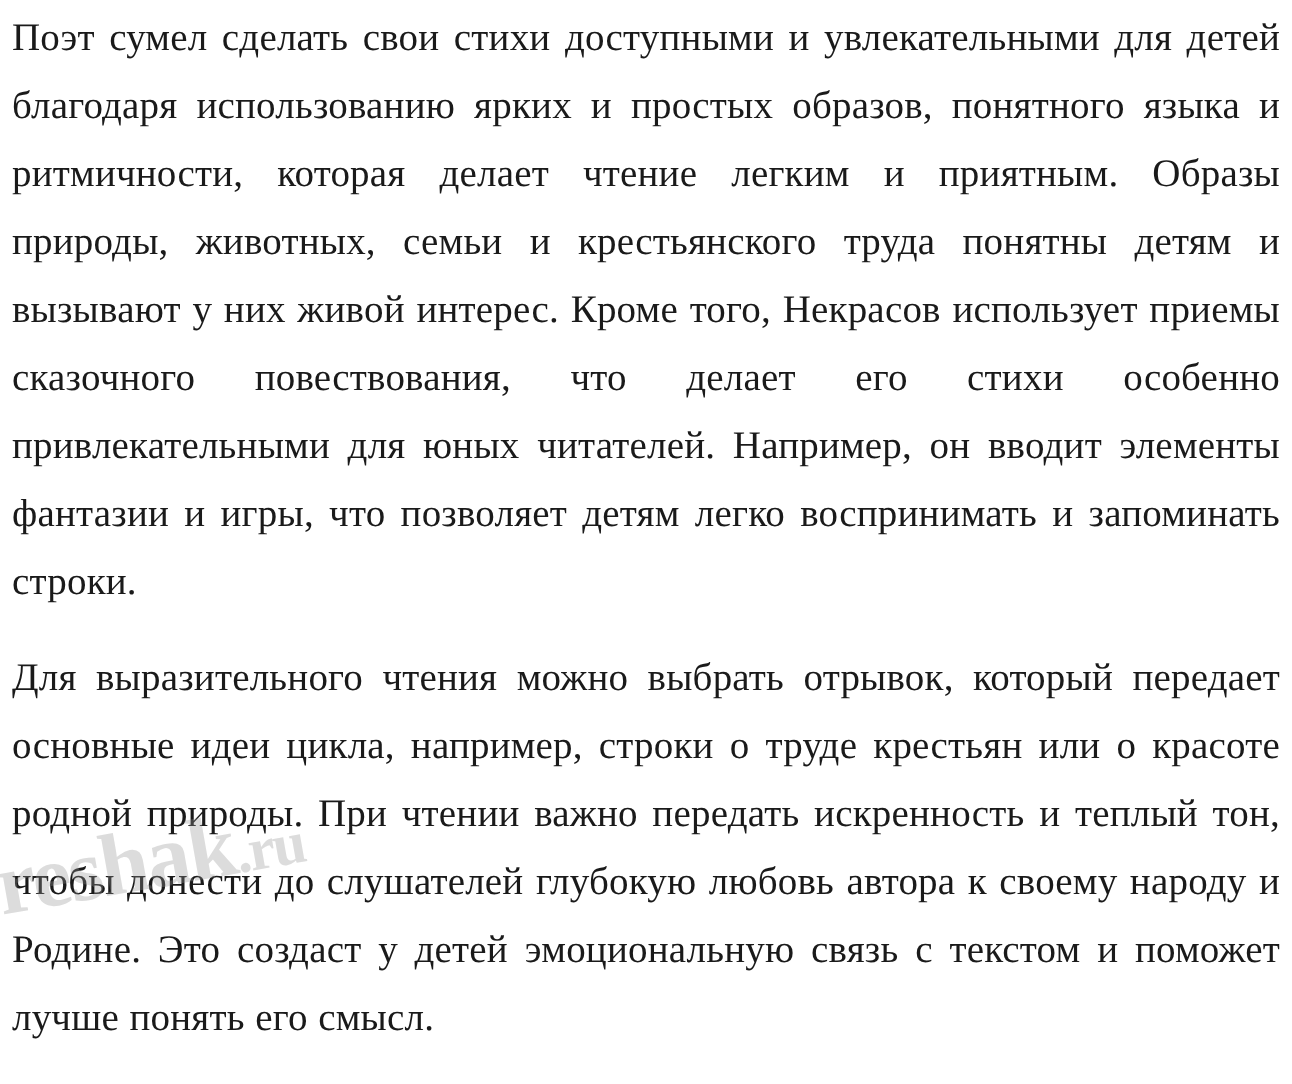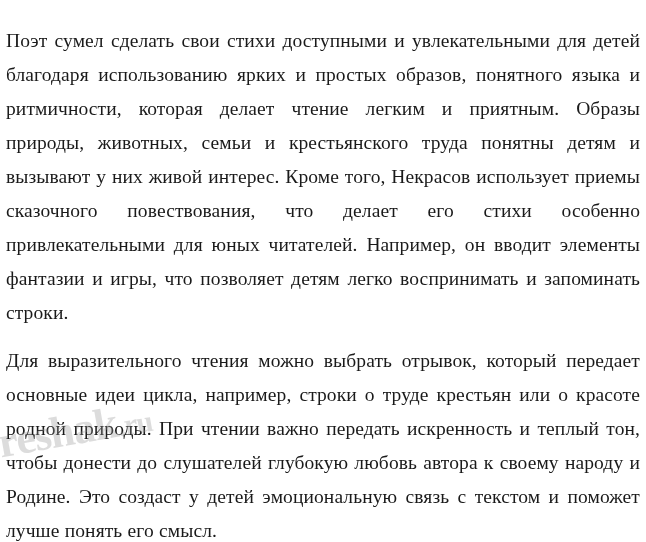--- a/index.html
+++ b/index.html
@@ -15,21 +15,21 @@
     overflow: hidden;
     position: relative;
   }
   .page {
     position: absolute;
     top: 0;
     left: 0;
     width: 646px;
     height: 418px;
     box-sizing: border-box;
-    padding: 24px 6px 0 6px;
+    padding: 3px 6px 0 6px;
   }
   .para {
     font-size: 19.5px;
     line-height: 34px;
     text-align: justify;
     text-justify: inter-word;
     margin: 0 0 14px 0;
     letter-spacing: 0.1px;
     word-spacing: 0.3px;
   }

